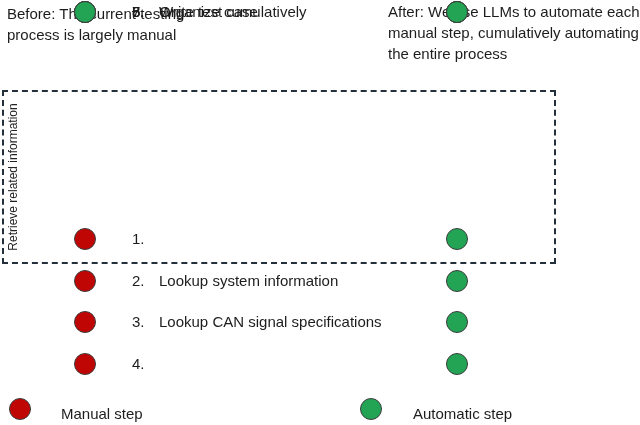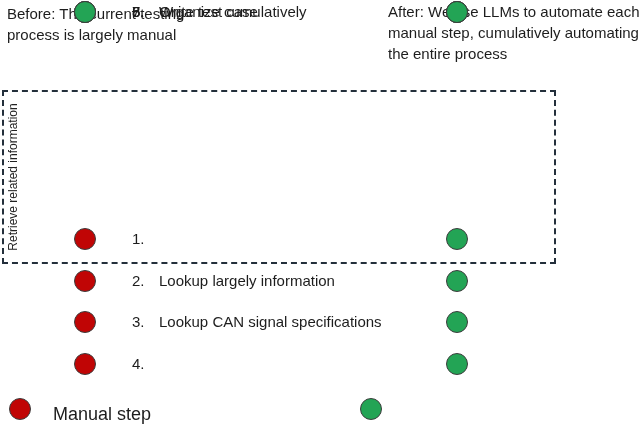--- a/index.html
+++ b/index.html
@@ -76,21 +76,21 @@
   .step-label {
     position: absolute; left: 159px; top: 0;
     font-size: 15px; line-height: 24px; white-space: nowrap;
   }
 
   .legend { position: absolute; left: 0; top: 397px; width: 640px; height: 24px; }
   .lg-circle-1 { position: absolute; left: 9px;   top: 1px; }
   .lg-circle-2 { position: absolute; left: 360px; top: 1px; }
   .lg-label {
     position: absolute; top: 5px;
-    font-size: 18px; line-height: 24px; white-space: nowrap;
+    font-size: 15px; line-height: 24px; white-space: nowrap; margin-left: 8px;
   }
   .lg-label-1 { left: 53px; }
   .lg-label-2 { left: 405px; }
 </style>
 </head>
 <body>
 
 <div class="canvas">
 
   <div class="hdr hdr-before"><b>Before:</b><span> The current testing process is largely manual</span></div>
@@ -101,21 +101,21 @@
   <div class="group-label">Retrieve related information</div>
 
   <div class="row">
     <span class="circle c-before manual"></span>
     <span class="num">1.</span>
     <span class="circle c-after automatic"></span>
   </div>
   <div class="row">
     <span class="circle c-before manual"></span>
     <span class="num">2.</span>
-    <span class="step-label">Lookup largely information</span>
+    <span class="step-label">Lookup system information</span>
     <span class="circle c-after automatic"></span>
   </div>
   <div class="row">
     <span class="circle c-before manual"></span>
     <span class="num">3.</span>
     <span class="step-label">Lookup CAN signal specifications</span>
     <span class="circle c-after automatic"></span>
   </div>
   <div class="row">
     <span class="circle c-before manual"></span>
@@ -142,15 +142,16 @@
   <div class="row">
     <span class="circle c-before automatic"></span>
     <span class="num">8.</span>
     <span class="circle c-after automatic"></span>
   </div>
 
   <div class="legend">
     <span class="circle lg-circle-1 manual"></span>
     <span class="lg-label lg-label-1">Manual step</span>
     <span class="circle lg-circle-2 automatic"></span>
+    <span class="lg-label lg-label-2">Automatic step</span>
   </div>
 
 </div>
 
 </body></html>

